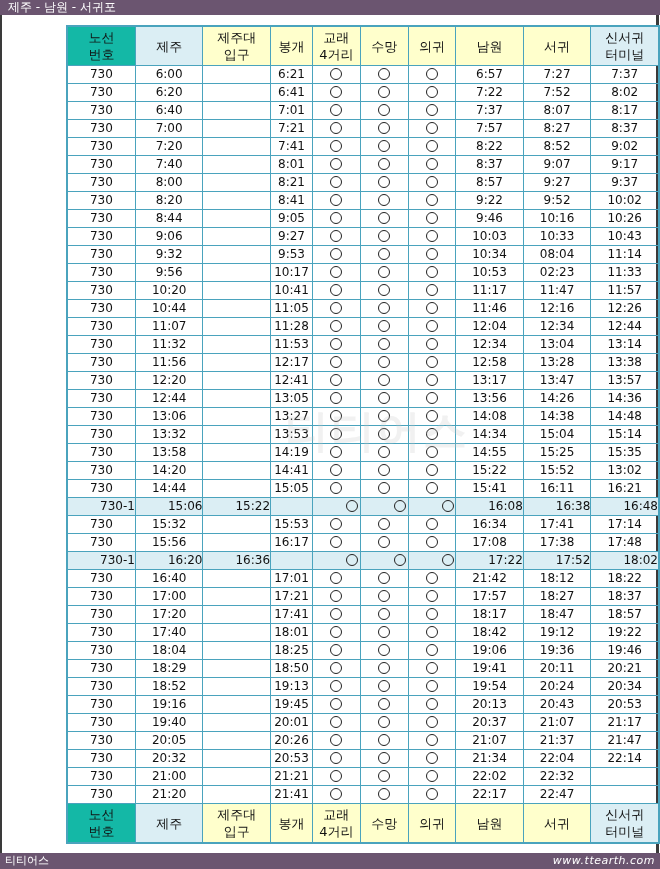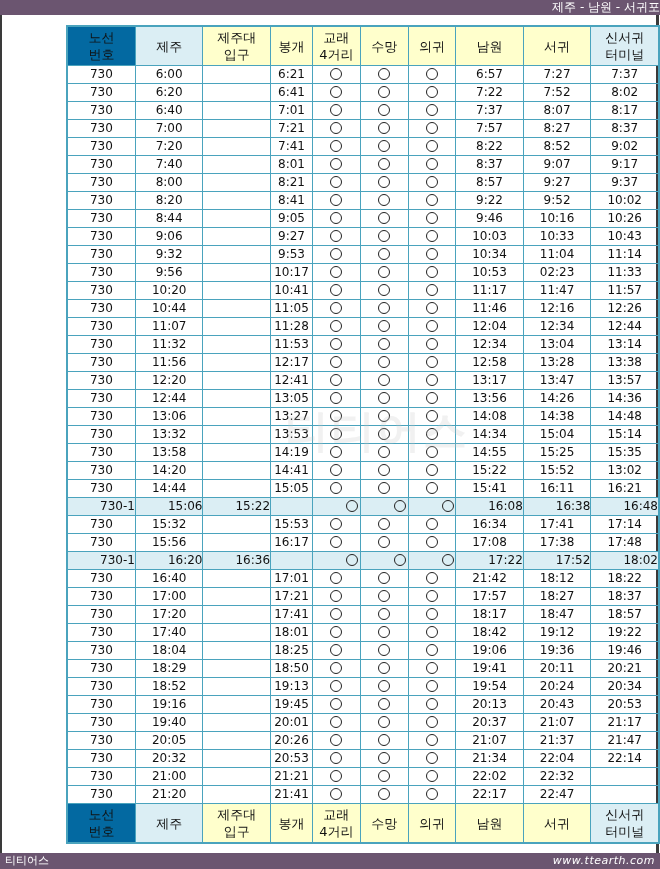--- a/index.html
+++ b/index.html
@@ -3,42 +3,42 @@
 <meta charset="utf-8">
 <style>
   html, body { margin:0; padding:0; }
   body {
     width:660px; height:869px; background:#ffffff; position:relative; overflow:hidden;
     font-family: "DejaVu Sans", "Liberation Sans", sans-serif;
   }
   .topbar {
     position:absolute; left:0; top:0; width:660px; height:15px;
     background:#6b5570; color:#ffffff; font-size:12px; line-height:15px;
-    padding-left:8px; box-sizing:border-box; letter-spacing:0;text-align:right;
+    padding-left:8px; box-sizing:border-box; letter-spacing:0;
   }
   .frame-left { position:absolute; left:0; top:15px; width:2px; height:838px; background:#3a3a3a; }
   .frame-right { position:absolute; left:656px; top:15px; width:3px; height:838px; background:#3a3a3a; }
   .bottombar {
     position:absolute; left:0; top:853px; width:660px; height:16px;
     background:#6b5570; color:#ffffff; font-size:11px; line-height:16px;
   }
   .bottombar .left { position:absolute; left:5px; top:0; }
   .bottombar .right { position:absolute; right:5px; top:0; letter-spacing:0.5px;font-style:italic; }
   .tablewrap { position:absolute; left:66px; top:25px; }
   table {
     border-collapse:collapse; table-layout:fixed;
     border:2px solid #4aa3bd;
     font-size:12px; color:#111;
   }
   th, td {
     border:1px solid #4aa3bd; text-align:center; padding:0; overflow:hidden; white-space:nowrap;
   }
   th { font-weight:normal; font-size:13px; line-height:17px; height:38px; white-space:normal; }
   td { height:17px; line-height:17px; }
-  th.white { background:#0369a1; }
+  th.white { background:#14b8a6; }
   th.blue { background:#dbeef4; }
   th.yellow { background:#ffffcc; }
   tr.alt td { background:#dbeef4;padding-left:32px; }
   .circle {
     display:inline-block; width:10px; height:10px; border:1px solid #222; border-radius:50%;
     vertical-align:middle; margin-top:-2px;
   }
   .watermark {
     position:absolute; left:285px; top:402px; font-size:44px; color:rgba(200,200,200,0.25);
     font-weight:bold; pointer-events:none; letter-spacing:2px;
@@ -204,21 +204,21 @@
         </tr>
         <tr>
           <td>730</td>
           <td>9:32</td>
           <td></td>
           <td>9:53</td>
           <td><span class="circle"></span></td>
           <td><span class="circle"></span></td>
           <td><span class="circle"></span></td>
           <td>10:34</td>
-          <td>11:04</td>
+          <td>08:04</td>
           <td>11:14</td>
         </tr>
         <tr>
           <td>730</td>
           <td>9:56</td>
           <td></td>
           <td>10:17</td>
           <td><span class="circle"></span></td>
           <td><span class="circle"></span></td>
           <td><span class="circle"></span></td>

